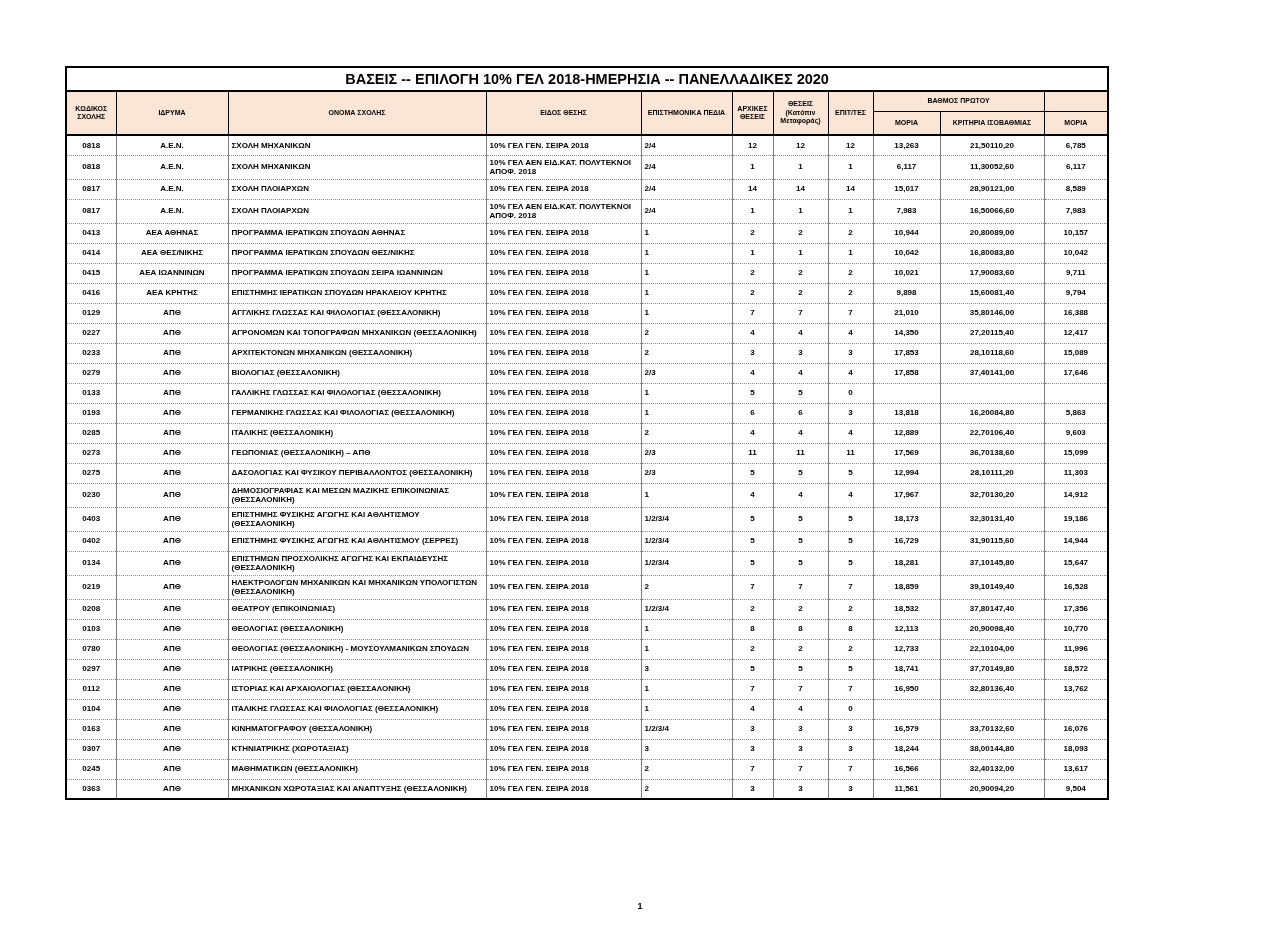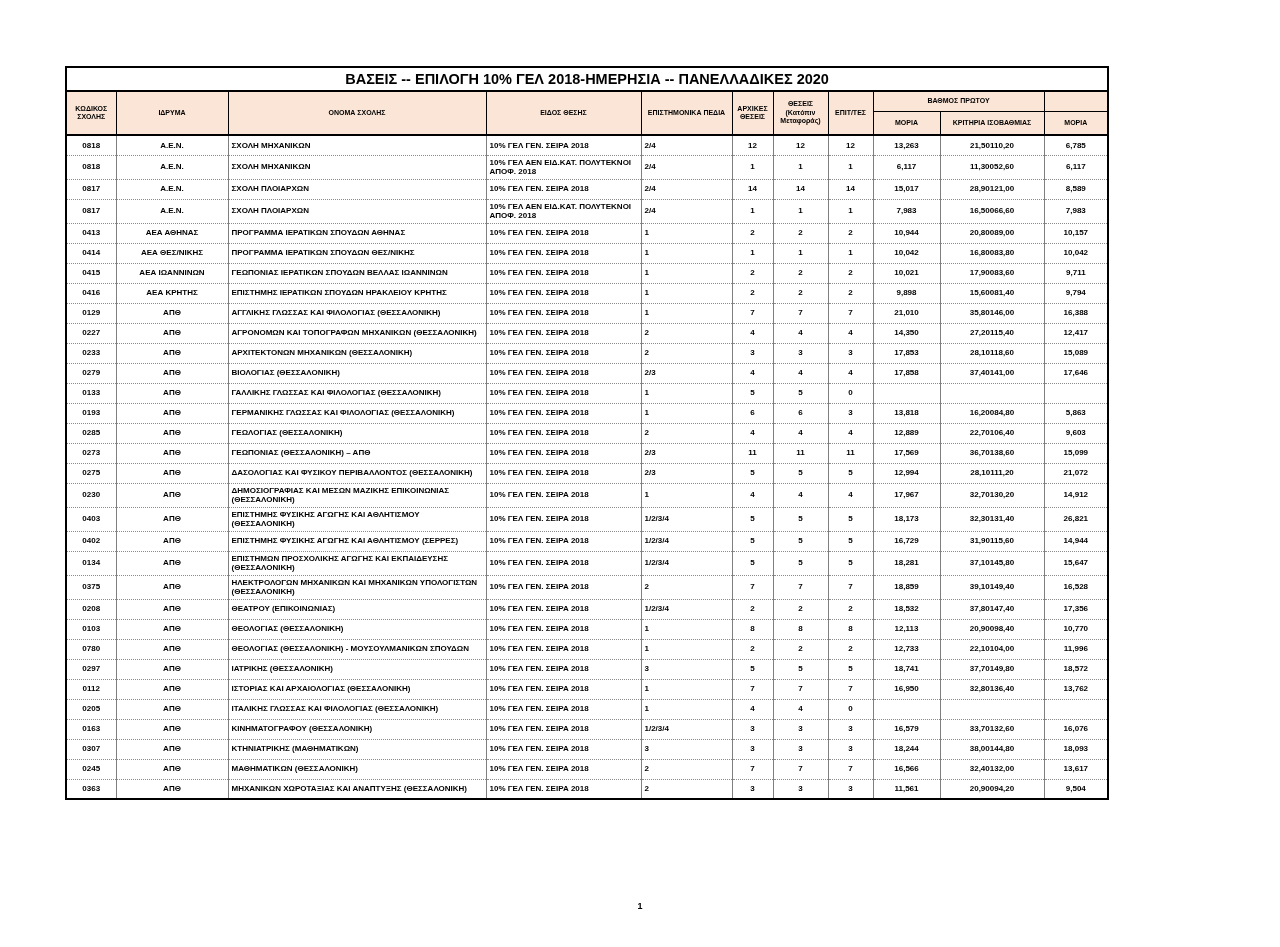--- a/index.html
+++ b/index.html
@@ -155,21 +155,21 @@
           <td class="ac">1</td>
           <td class="ac">1</td>
           <td class="ac">1</td>
           <td class="ac">10,042</td>
           <td class="ac">16,80083,80</td>
           <td class="ac">10,042</td>
         </tr>
         <tr>
           <td class="ac">0415</td>
           <td class="ac">ΑΕΑ ΙΩΑΝΝΙΝΩΝ</td>
-          <td class="al">ΓΕΩΠΟΝΙΑΣ ΙΕΡΑΤΙΚΩΝ ΣΠΟΥΔΩΝ ΒΕΛΛΑΣ ΙΩΑΝΝΙΝΩΝ</td>
+          <td class="al">ΠΡΟΓΡΑΜΜΑ ΙΕΡΑΤΙΚΩΝ ΣΠΟΥΔΩΝ ΣΕΙΡΑ ΙΩΑΝΝΙΝΩΝ</td>
           <td class="al">10% ΓΕΛ ΓΕΝ. ΣΕΙΡΑ 2018</td>
           <td class="al">1</td>
           <td class="ac">2</td>
           <td class="ac">2</td>
           <td class="ac">2</td>
           <td class="ac">10,021</td>
           <td class="ac">17,90083,60</td>
           <td class="ac">9,711</td>
         </tr>
         <tr>
@@ -259,21 +259,21 @@
           <td class="ac">6</td>
           <td class="ac">6</td>
           <td class="ac">3</td>
           <td class="ac">13,818</td>
           <td class="ac">16,20084,80</td>
           <td class="ac">5,863</td>
         </tr>
         <tr>
           <td class="ac">0285</td>
           <td class="ac">ΑΠΘ</td>
-          <td class="al">ΓΕΩΛΟΓΙΑΣ (ΘΕΣΣΑΛΟΝΙΚΗ)</td>
+          <td class="al">ΙΤΑΛΙΚΗΣ (ΘΕΣΣΑΛΟΝΙΚΗ)</td>
           <td class="al">10% ΓΕΛ ΓΕΝ. ΣΕΙΡΑ 2018</td>
           <td class="al">2</td>
           <td class="ac">4</td>
           <td class="ac">4</td>
           <td class="ac">4</td>
           <td class="ac">12,889</td>
           <td class="ac">22,70106,40</td>
           <td class="ac">9,603</td>
         </tr>
         <tr>
@@ -293,21 +293,21 @@
           <td class="ac">0275</td>
           <td class="ac">ΑΠΘ</td>
           <td class="al">ΔΑΣΟΛΟΓΙΑΣ ΚΑΙ ΦΥΣΙΚΟΥ ΠΕΡΙΒΑΛΛΟΝΤΟΣ (ΘΕΣΣΑΛΟΝΙΚΗ)</td>
           <td class="al">10% ΓΕΛ ΓΕΝ. ΣΕΙΡΑ 2018</td>
           <td class="al">2/3</td>
           <td class="ac">5</td>
           <td class="ac">5</td>
           <td class="ac">5</td>
           <td class="ac">12,994</td>
           <td class="ac">28,10111,20</td>
-          <td class="ac">21,072</td>
+          <td class="ac">11,303</td>
         </tr>
         <tr>
           <td class="ac">0230</td>
           <td class="ac">ΑΠΘ</td>
           <td class="al">ΔΗΜΟΣΙΟΓΡΑΦΙΑΣ ΚΑΙ ΜΕΣΩΝ ΜΑΖΙΚΗΣ ΕΠΙΚΟΙΝΩΝΙΑΣ (ΘΕΣΣΑΛΟΝΙΚΗ)</td>
           <td class="al">10% ΓΕΛ ΓΕΝ. ΣΕΙΡΑ 2018</td>
           <td class="al">1</td>
           <td class="ac">4</td>
           <td class="ac">4</td>
           <td class="ac">4</td>
@@ -319,21 +319,21 @@
           <td class="ac">0403</td>
           <td class="ac">ΑΠΘ</td>
           <td class="al">ΕΠΙΣΤΗΜΗΣ ΦΥΣΙΚΗΣ ΑΓΩΓΗΣ ΚΑΙ ΑΘΛΗΤΙΣΜΟΥ (ΘΕΣΣΑΛΟΝΙΚΗ)</td>
           <td class="al">10% ΓΕΛ ΓΕΝ. ΣΕΙΡΑ 2018</td>
           <td class="al">1/2/3/4</td>
           <td class="ac">5</td>
           <td class="ac">5</td>
           <td class="ac">5</td>
           <td class="ac">18,173</td>
           <td class="ac">32,30131,40</td>
-          <td class="ac">26,821</td>
+          <td class="ac">19,186</td>
         </tr>
         <tr>
           <td class="ac">0402</td>
           <td class="ac">ΑΠΘ</td>
           <td class="al">ΕΠΙΣΤΗΜΗΣ ΦΥΣΙΚΗΣ ΑΓΩΓΗΣ ΚΑΙ ΑΘΛΗΤΙΣΜΟΥ (ΣΕΡΡΕΣ)</td>
           <td class="al">10% ΓΕΛ ΓΕΝ. ΣΕΙΡΑ 2018</td>
           <td class="al">1/2/3/4</td>
           <td class="ac">5</td>
           <td class="ac">5</td>
           <td class="ac">5</td>
@@ -348,21 +348,21 @@
           <td class="al">10% ΓΕΛ ΓΕΝ. ΣΕΙΡΑ 2018</td>
           <td class="al">1/2/3/4</td>
           <td class="ac">5</td>
           <td class="ac">5</td>
           <td class="ac">5</td>
           <td class="ac">18,281</td>
           <td class="ac">37,10145,80</td>
           <td class="ac">15,647</td>
         </tr>
         <tr>
-          <td class="ac">0375</td>
+          <td class="ac">0219</td>
           <td class="ac">ΑΠΘ</td>
           <td class="al">ΗΛΕΚΤΡΟΛΟΓΩΝ ΜΗΧΑΝΙΚΩΝ ΚΑΙ ΜΗΧΑΝΙΚΩΝ ΥΠΟΛΟΓΙΣΤΩΝ (ΘΕΣΣΑΛΟΝΙΚΗ)</td>
           <td class="al">10% ΓΕΛ ΓΕΝ. ΣΕΙΡΑ 2018</td>
           <td class="al">2</td>
           <td class="ac">7</td>
           <td class="ac">7</td>
           <td class="ac">7</td>
           <td class="ac">18,859</td>
           <td class="ac">39,10149,40</td>
           <td class="ac">16,528</td>
@@ -426,21 +426,21 @@
           <td class="al">10% ΓΕΛ ΓΕΝ. ΣΕΙΡΑ 2018</td>
           <td class="al">1</td>
           <td class="ac">7</td>
           <td class="ac">7</td>
           <td class="ac">7</td>
           <td class="ac">16,950</td>
           <td class="ac">32,80136,40</td>
           <td class="ac">13,762</td>
         </tr>
         <tr>
-          <td class="ac">0205</td>
+          <td class="ac">0104</td>
           <td class="ac">ΑΠΘ</td>
           <td class="al">ΙΤΑΛΙΚΗΣ ΓΛΩΣΣΑΣ ΚΑΙ ΦΙΛΟΛΟΓΙΑΣ (ΘΕΣΣΑΛΟΝΙΚΗ)</td>
           <td class="al">10% ΓΕΛ ΓΕΝ. ΣΕΙΡΑ 2018</td>
           <td class="al">1</td>
           <td class="ac">4</td>
           <td class="ac">4</td>
           <td class="ac">0</td>
           <td class="ac"></td>
           <td class="ac"></td>
           <td class="ac"></td>
@@ -454,21 +454,21 @@
           <td class="ac">3</td>
           <td class="ac">3</td>
           <td class="ac">3</td>
           <td class="ac">16,579</td>
           <td class="ac">33,70132,60</td>
           <td class="ac">16,076</td>
         </tr>
         <tr>
           <td class="ac">0307</td>
           <td class="ac">ΑΠΘ</td>
-          <td class="al">ΚΤΗΝΙΑΤΡΙΚΗΣ (ΜΑΘΗΜΑΤΙΚΩΝ)</td>
+          <td class="al">ΚΤΗΝΙΑΤΡΙΚΗΣ (ΧΩΡΟΤΑΞΙΑΣ)</td>
           <td class="al">10% ΓΕΛ ΓΕΝ. ΣΕΙΡΑ 2018</td>
           <td class="al">3</td>
           <td class="ac">3</td>
           <td class="ac">3</td>
           <td class="ac">3</td>
           <td class="ac">18,244</td>
           <td class="ac">38,00144,80</td>
           <td class="ac">18,093</td>
         </tr>
         <tr>

